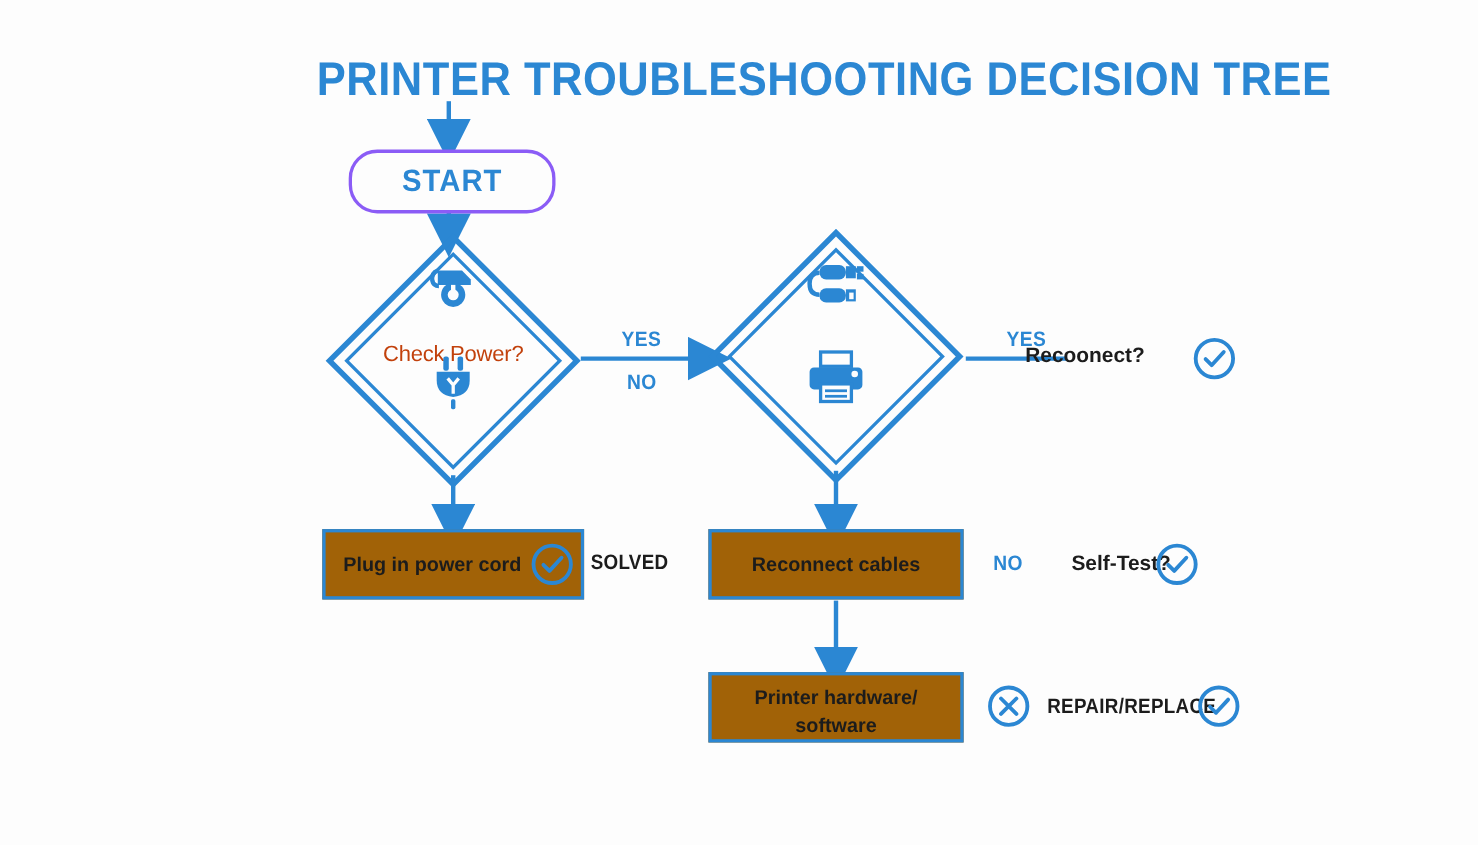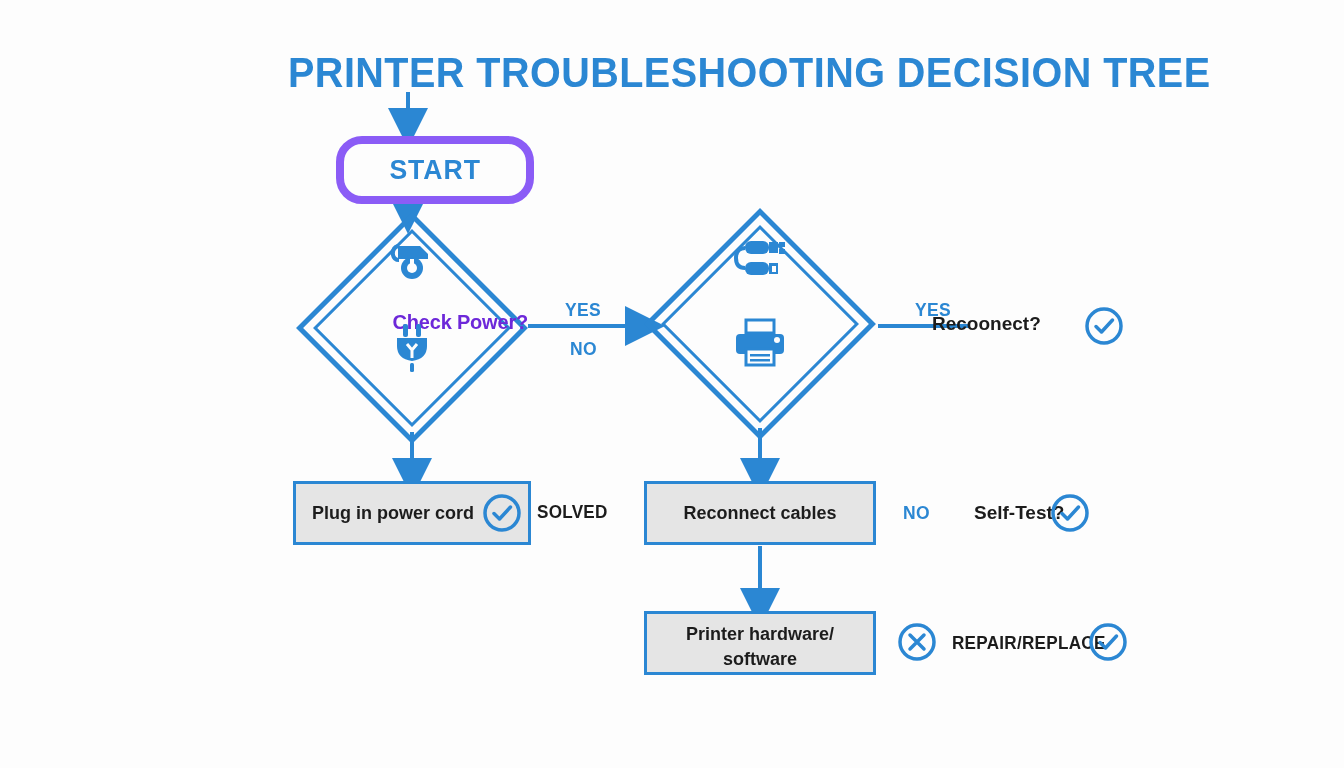--- a/index.html
+++ b/index.html
@@ -40,25 +40,25 @@
     left: 0;
     top: 0;
     width: 1344px;
     height: 768px;
     pointer-events: none;
   }
 
   
   #start-node {
     position: absolute;
-    left: 336px;
+    left: 317px;
     top: 136px;
     width: 182px;
     height: 52px;
-    border: 8px solid #8b5cf6;
+    border: 3px solid #8b5cf6;
     border-radius: 26px;
     background: #fdfdfd;
     display: flex;
     align-items: center;
     justify-content: center;
   }
   #start-node .lbl {
     color: #2b87d3;
     font-family: "Liberation Sans Narrow", "Liberation Sans", sans-serif;
     font-weight: 700;
@@ -92,23 +92,23 @@
     top: 46px;
     width: 140px;
     height: 140px;
     border-width: 3px;
   }
   .diamond .dlabel {
     position: absolute;
     left: 0;
     top: 99px;
     width: 232px;
-    text-align: right;
-    color: #6d28d9;
-    font-weight: 700;
+    text-align: center;
+    color: #c2410c;
+    font-weight: 400;
     font-size: 20px;
     letter-spacing: -0.2px;
   }
   .diamond .icon-top {
     position: absolute;
     left: 50%;
     top: 26px;
     transform: translateX(-50%);
   }
   .diamond .icon-bottom {
@@ -118,21 +118,21 @@
     transform: translateX(-50%);
   }
   #diamond-power  { left: 296px; top: 212px; }
   #diamond-cables { left: 644px; top: 208px; }
 
   
   .procbox {
     position: absolute;
     box-sizing: border-box;
     border: 3px solid #2b87d3;
-    background: #e5e5e5;
+    background: #a16207;
     display: flex;
     align-items: center;
     justify-content: center;
   }
   .procbox .blabel {
     color: #1c1c1c;
     font-weight: 700;
     font-size: 18px;
     text-align: center;
     line-height: 25px;

